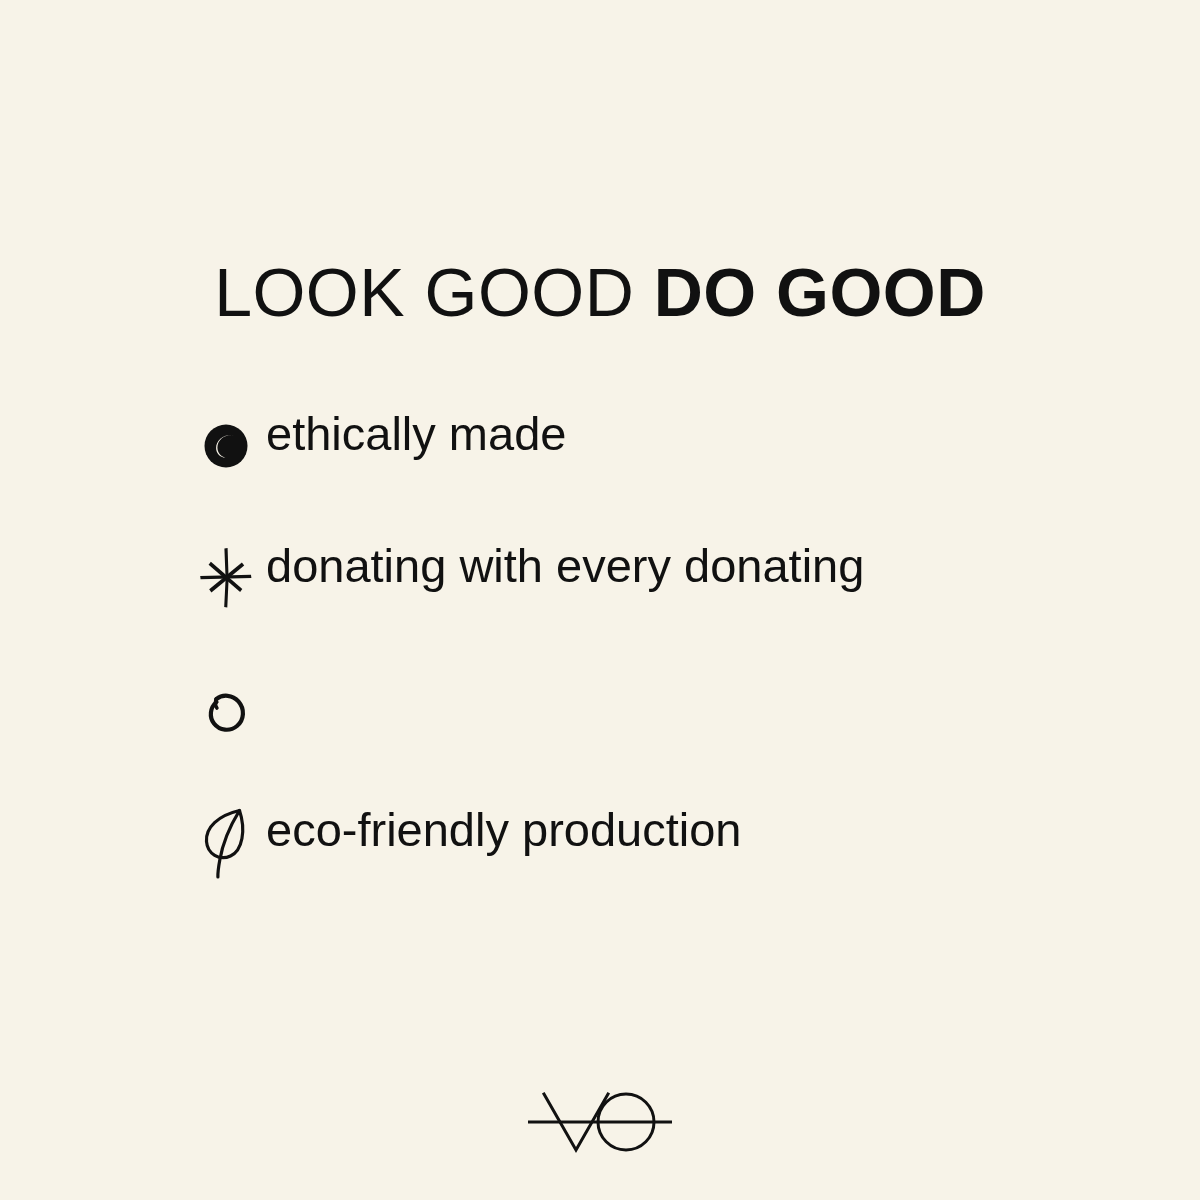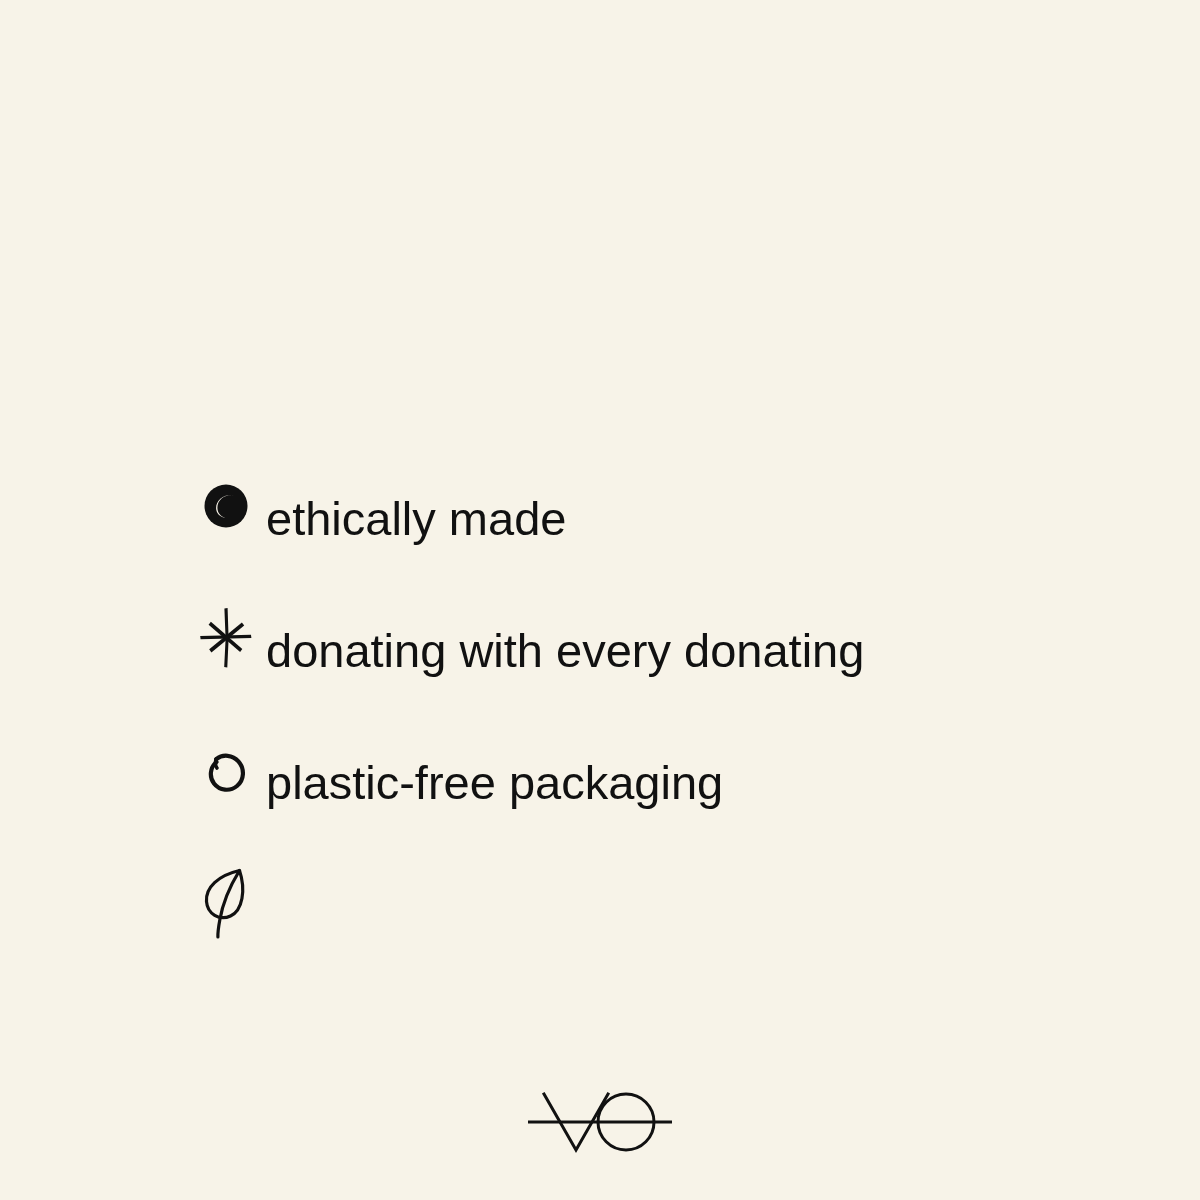--- a/index.html
+++ b/index.html
@@ -43,21 +43,21 @@
 
   
   .features {
     position: absolute;
     top: 410px;
     left: 190px;
     width: 900px;
   }
   .feature-row {
     display: flex;
-    align-items: flex-end;
+    align-items: flex-start;
     height: 132px;
   }
   .feature-icon {
     width: 72px;
     min-width: 72px;
     height: 72px;
     display: flex;
     align-items: center;
     justify-content: center;
   }
@@ -86,20 +86,23 @@
   }
   .logo-wrap svg {
     display: block;
   }
 </style>
 </head>
 <body>
 
 <div class="poster">
 
+  <h1 class="headline">
+    <span class="hl-light">LOOK GOOD </span><span class="hl-bold">DO GOOD</span>
+  </h1>
 
   <div class="features">
 
     <div class="feature-row">
       <span class="feature-icon">
         <svg width="48" height="48" viewBox="0 0 48 48" aria-hidden="true">
           <circle cx="24" cy="24" r="21.5" fill="#111111"></circle>
           <path d="M31.5 13.2
                    C 22.8 12.2, 15.4 18.0, 15.4 25.6
                    C 15.4 30.6, 18.6 34.6, 23.4 35.8
@@ -132,35 +135,35 @@
       <span class="feature-icon">
         <svg width="46" height="50" viewBox="0 0 46 50" aria-hidden="true">
           <path d="M13.5 17.0
                    C 7.0 22.5, 6.0 32.0, 11.0 38.6
                    C 16.5 45.8, 27.0 46.8, 34.0 41.0
                    C 41.4 34.9, 41.9 23.8, 35.4 16.4
                    C 29.6 9.8, 19.8 8.8, 13.2 14.1" fill="none" stroke="#111111" stroke-width="4.2" stroke-linecap="round"></path>
           <path d="M13.2 14.1 C 12.0 17.4, 12.2 20.6, 13.9 23.0" fill="none" stroke="#111111" stroke-width="3.6" stroke-linecap="round"></path>
         </svg>
       </span>
-      <span class="feature-label">plastic-free packaging</span>
     </div>
 
     <div class="feature-row">
       <span class="feature-icon">
         <svg width="52" height="76" viewBox="0 0 52 76" aria-hidden="true">
 
           <path d="M39.5 6.5
                    C 18.0 11.5, 5.5 23.5, 6.5 37.5
                    C 7.4 50.0, 19.5 57.0, 30.5 52.0
                    C 42.5 46.4, 46.0 26.0, 39.5 6.5 Z" fill="none" stroke="#111111" stroke-width="3.2" stroke-linejoin="round"></path>
 
           <path d="M39.5 6.5 C 30.0 22.0, 22.5 40.0, 19.8 56.0 C 18.2 64.5, 17.8 69.5, 17.9 73.0" fill="none" stroke="#111111" stroke-width="3.2" stroke-linecap="round"></path>
         </svg>
       </span>
+      <span class="feature-label">eco-friendly production</span>
     </div>
 
   </div>
 
   <div class="logo-wrap">
     <svg width="160" height="72" viewBox="0 0 160 72" aria-hidden="true">
 
       <path d="M24 8 L56 64 L88 8" fill="none" stroke="#111111" stroke-width="3" stroke-linecap="square" stroke-linejoin="miter"></path>
 
       <circle cx="106" cy="36" r="28" fill="none" stroke="#111111" stroke-width="3"></circle>

